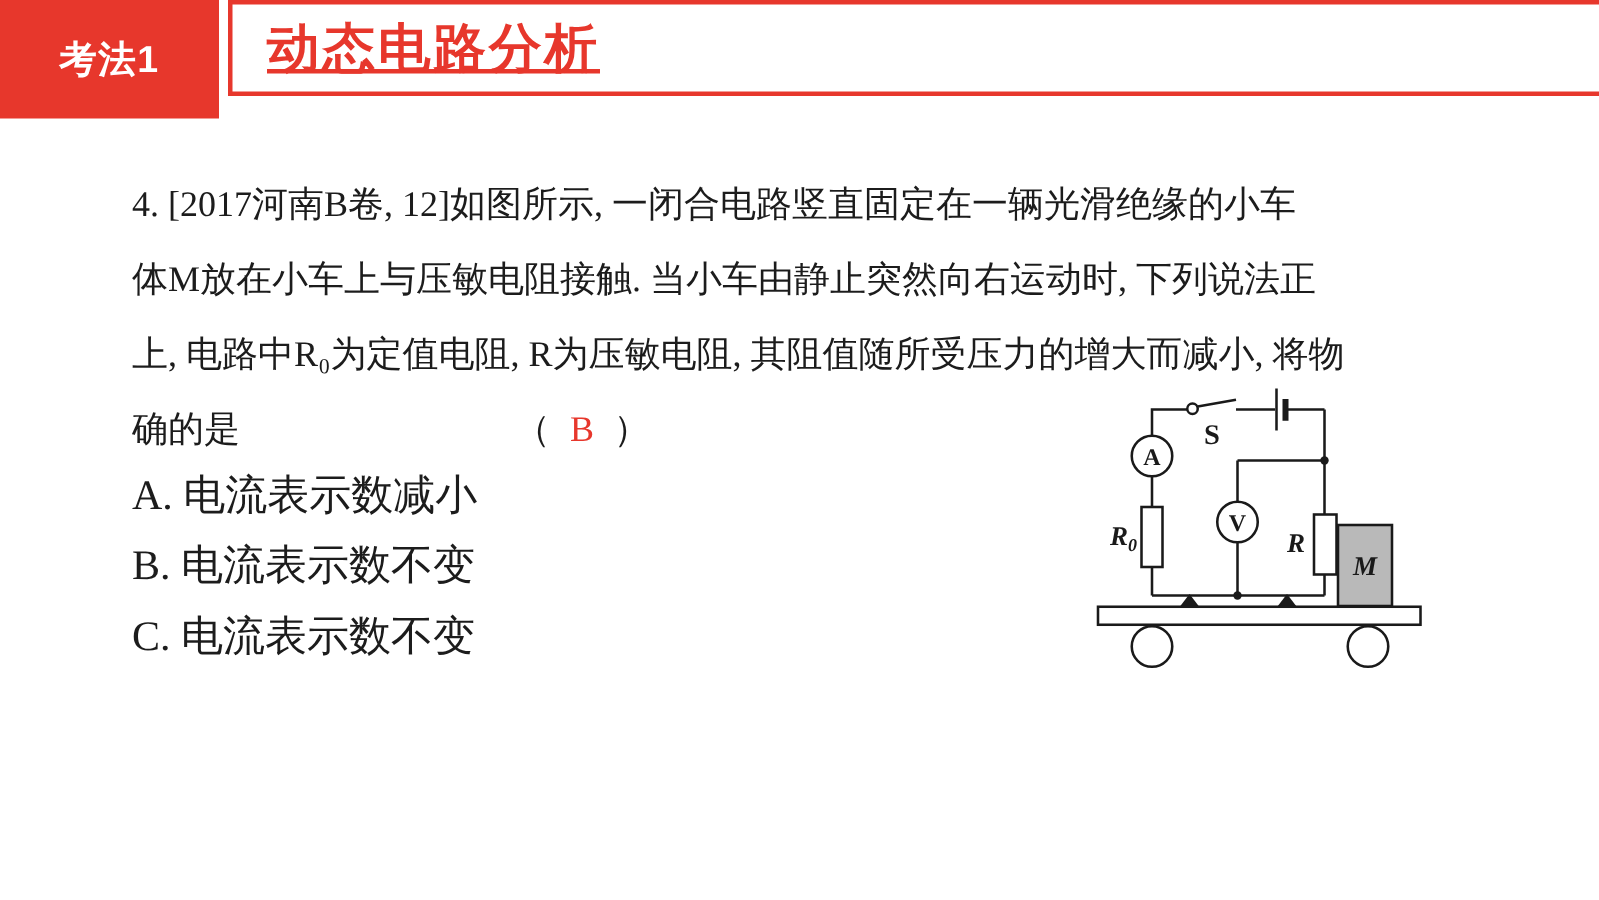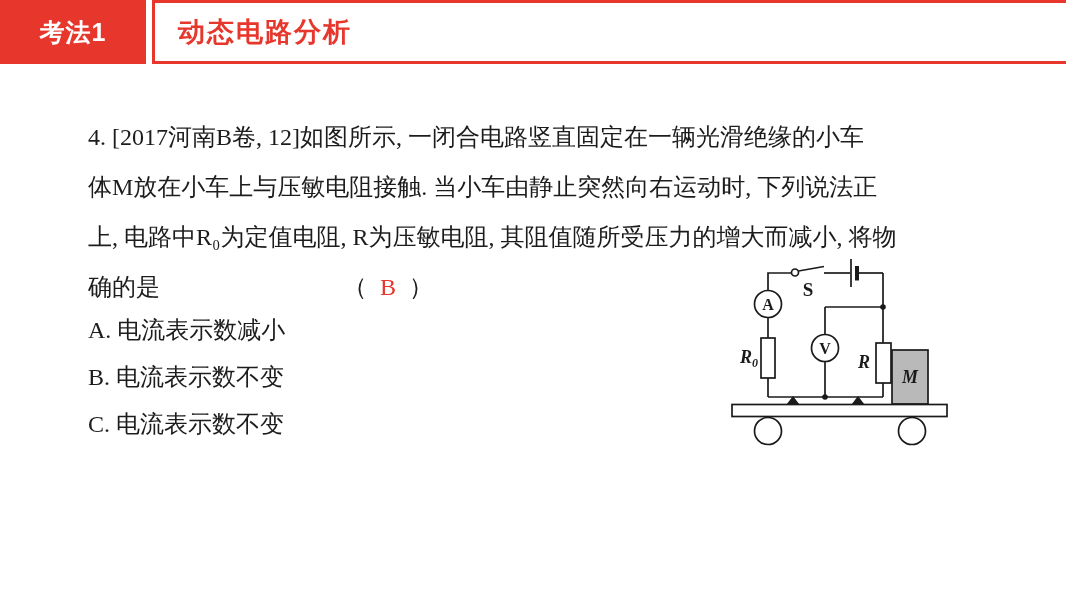--- a/index.html
+++ b/index.html
@@ -3,47 +3,47 @@
 <meta charset="utf-8">
 <style>
   html,body{margin:0;padding:0;}
   body{
     width:1066px;height:600px;background:#ffffff;overflow:hidden;position:relative;
     font-family:"Liberation Serif","DejaVu Serif",serif;color:#1c1c1c;
   }
   .page{position:absolute;inset:0;}
   
   .tagbox{
-    position:absolute;left:0;top:0;width:146px;height:64px;background:#e7372c;
+    position:absolute;left:0;top:0;width:146px;height:79px;background:#e7372c;
     display:flex;align-items:center;justify-content:center;
   }
   .tagbox span{
     color:#ffffff;font-family:"Liberation Sans","DejaVu Sans",sans-serif;
     font-weight:bold;font-size:25px;letter-spacing:1px;
   }
   .titlebox{
     position:absolute;left:152px;top:0;width:920px;height:64px;box-sizing:border-box;
     border:3px solid #e7372c;background:#ffffff;display:flex;align-items:center;
     padding-left:23px;
   }
   .titlebox span{
     color:#e7372c;font-family:"Liberation Sans","DejaVu Sans",sans-serif;
-    font-weight:bold;font-size:27px;letter-spacing:2px;
+    font-weight:bold;font-size:35px;letter-spacing:2px;text-decoration:underline;
   }
   
   .qtext{
     position:absolute;left:88px;top:112px;width:912px;
     font-size:24px;line-height:50px;white-space:nowrap;
   }
   .ansgroup{margin-left:183px;}
   .ansletter{color:#e7372c;margin:0 13px;}
   
   .options{
     position:absolute;left:88px;top:307px;margin:0;padding:0;list-style:none;
-    font-size:24px;line-height:47px;
+    font-size:28px;line-height:47px;
   }
   
   .diagram{position:absolute;left:720px;top:255px;}
   .wire{stroke:#1a1a1a;stroke-width:1.7;fill:none;}
   .thick{stroke:#1a1a1a;stroke-width:4;fill:none;}
   .part{stroke:#1a1a1a;stroke-width:1.7;fill:#ffffff;}
   .dot{fill:#1a1a1a;stroke:none;}
   .tri{fill:#1a1a1a;stroke:none;}
   .lbl{font-family:"Liberation Serif","DejaVu Serif",serif;font-weight:bold;fill:#1a1a1a;}
   .it{font-style:italic;}

